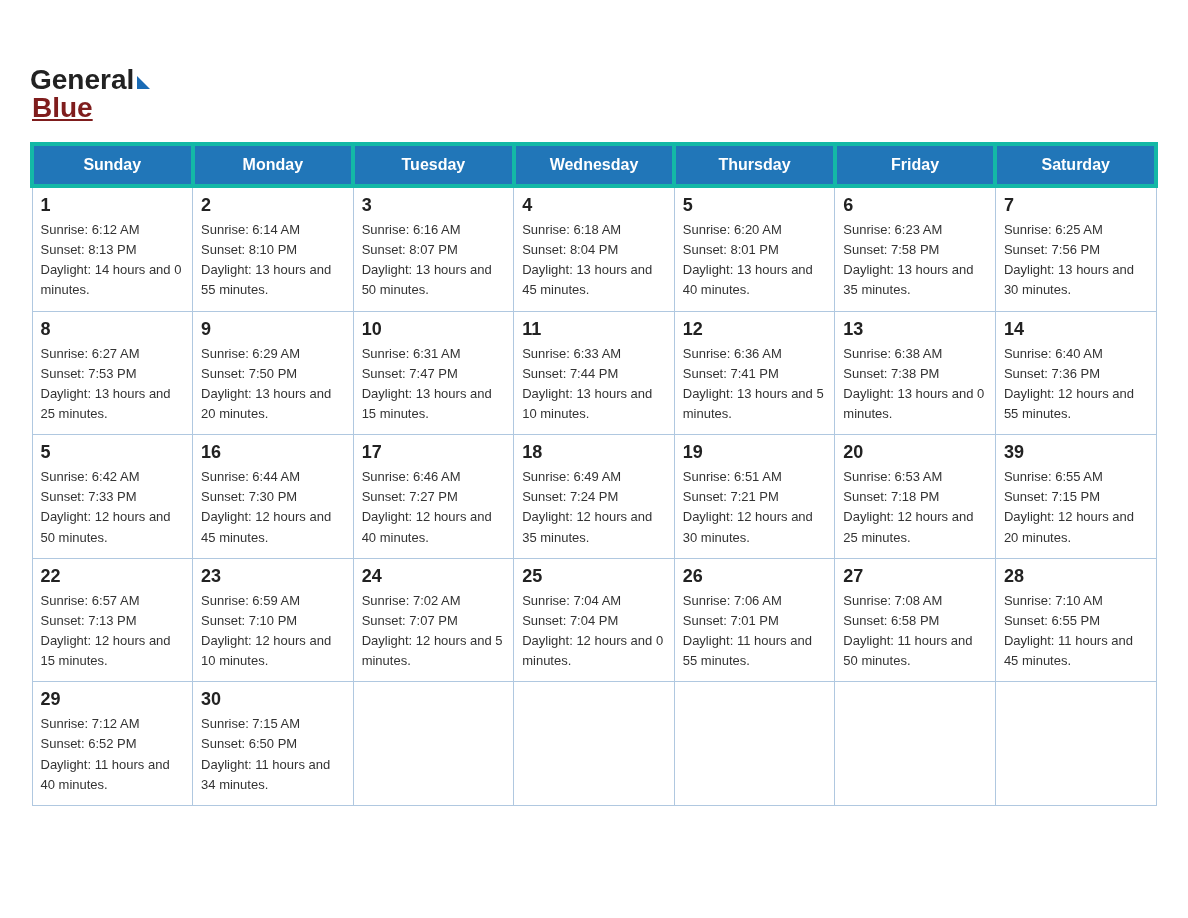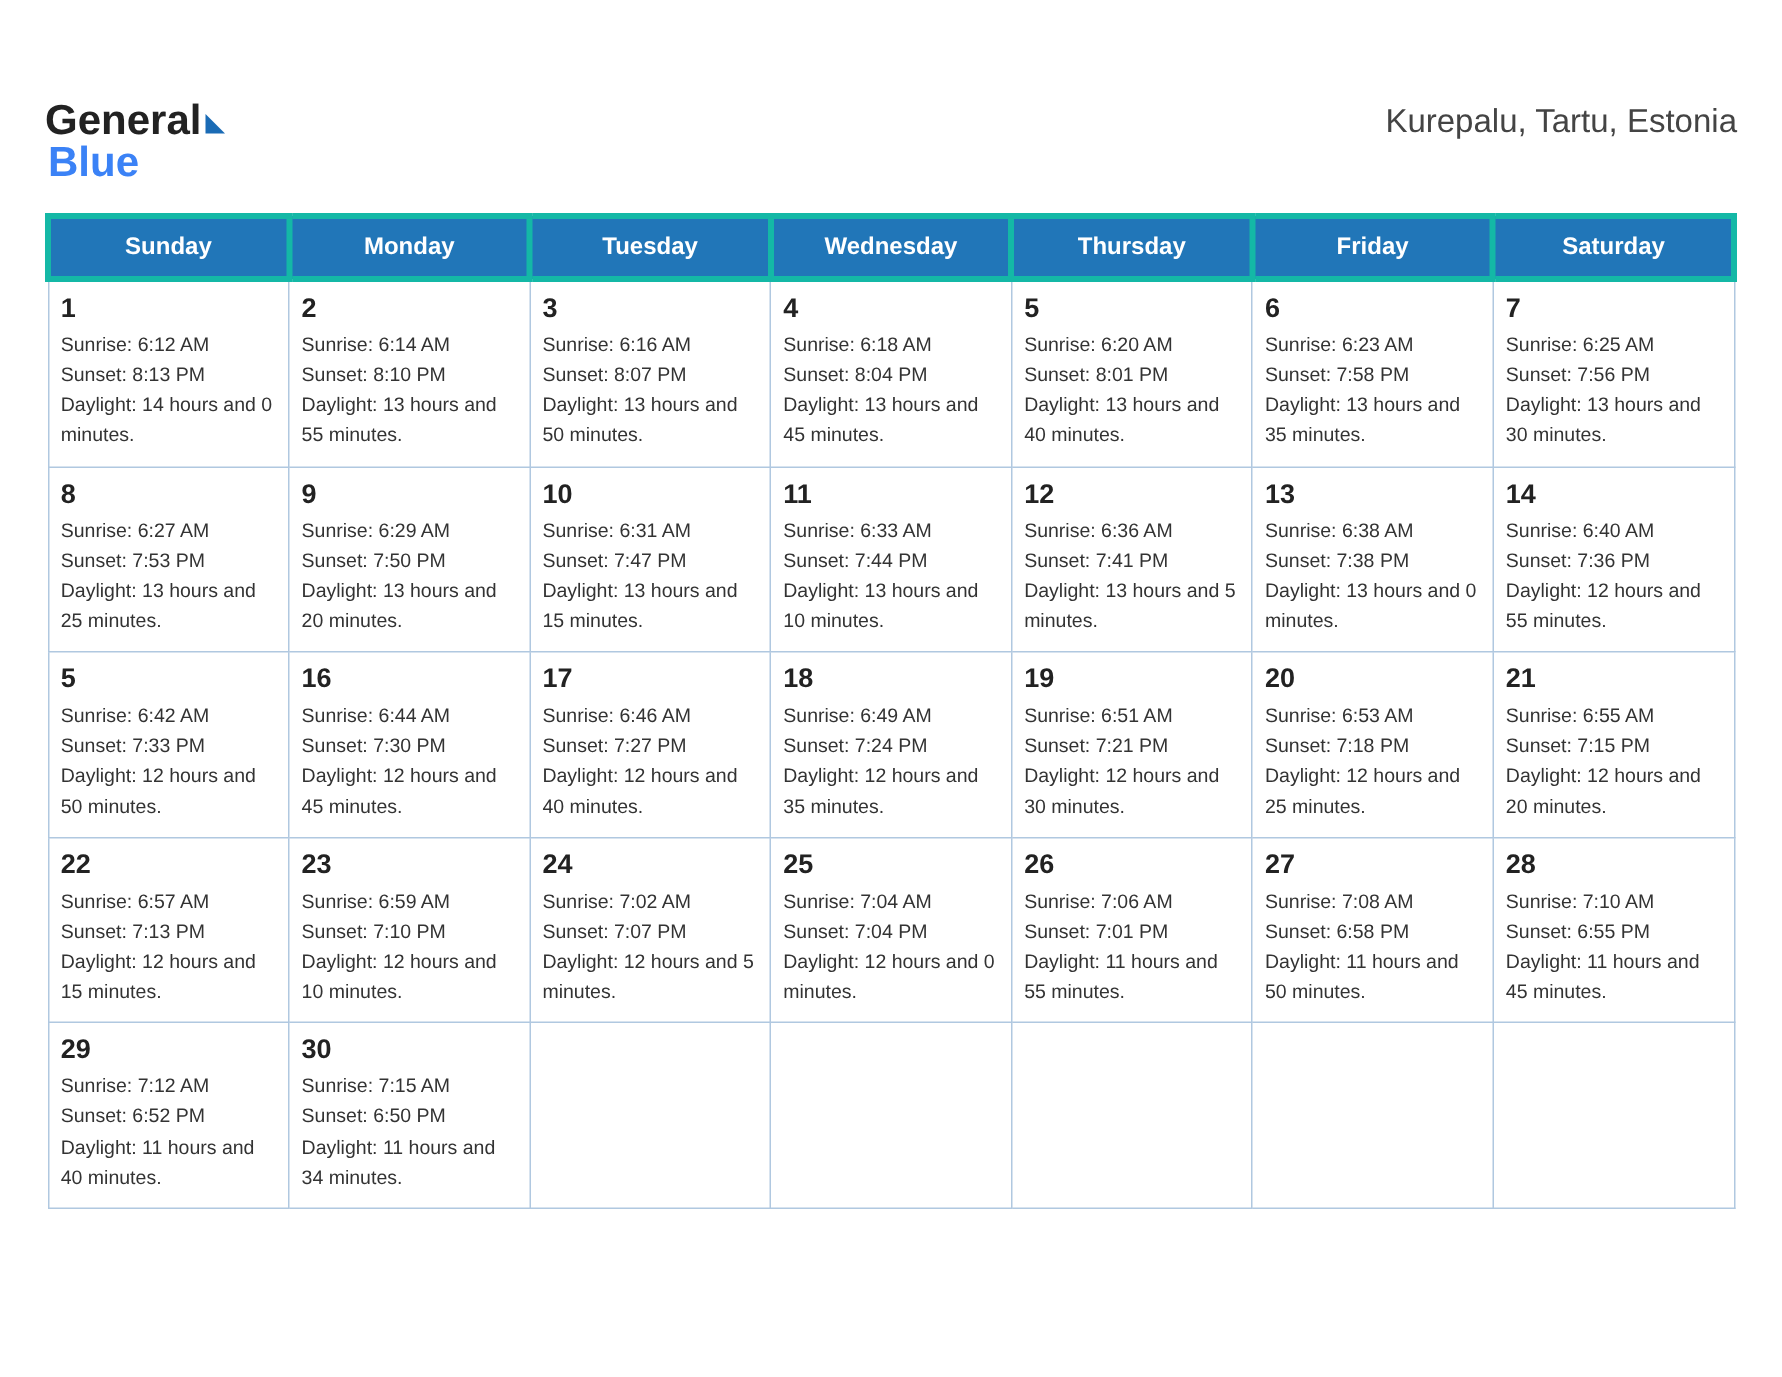--- a/index.html
+++ b/index.html
@@ -89,38 +89,38 @@
       height: 0;
       border-left: 13px solid #1a6bb5;
       border-top: 13px solid transparent;
       border-bottom: 0px solid transparent;
       margin-left: 3px;
       margin-bottom: -4px;
     }
     .logo-line2 {
       font-size: 28px;
       font-weight: bold;
-      color: #3b82f6;
+      color: #7f1d1d;
       margin-left: 2px;
       margin-top: -4px;
+      text-decoration: underline;
     }
   </style>
 </head>
 <body>
 
 <div class="header">
   <div class="logo-wrapper">
     <div class="logo-line1">
       <span class="logo-text-general">General</span>
       <span class="logo-triangle"></span>
     </div>
     <div class="logo-line2">Blue</div>
   </div>
   <div class="title-block">
-    <h2>Kurepalu, Tartu, Estonia</h2>
   </div>
 </div>
 
 <table class="calendar">
   <thead>
     <tr>
     <th>Sunday</th>
         <th>Monday</th>
         <th>Tuesday</th>
         <th>Wednesday</th>
@@ -209,21 +209,21 @@
         </td>
         <td>
           <span class="day-number">19</span>
           <div class="day-info">Sunrise: 6:51 AM<br>Sunset: 7:21 PM<br>Daylight: 12 hours and 30 minutes.</div>
         </td>
         <td>
           <span class="day-number">20</span>
           <div class="day-info">Sunrise: 6:53 AM<br>Sunset: 7:18 PM<br>Daylight: 12 hours and 25 minutes.</div>
         </td>
         <td>
-          <span class="day-number">21</span>
+          <span class="day-number">39</span>
           <div class="day-info">Sunrise: 6:55 AM<br>Sunset: 7:15 PM<br>Daylight: 12 hours and 20 minutes.</div>
         </td>
       </tr>
       <tr>
         <td>
           <span class="day-number">22</span>
           <div class="day-info">Sunrise: 6:57 AM<br>Sunset: 7:13 PM<br>Daylight: 12 hours and 15 minutes.</div>
         </td>
         <td>
           <span class="day-number">23</span>

